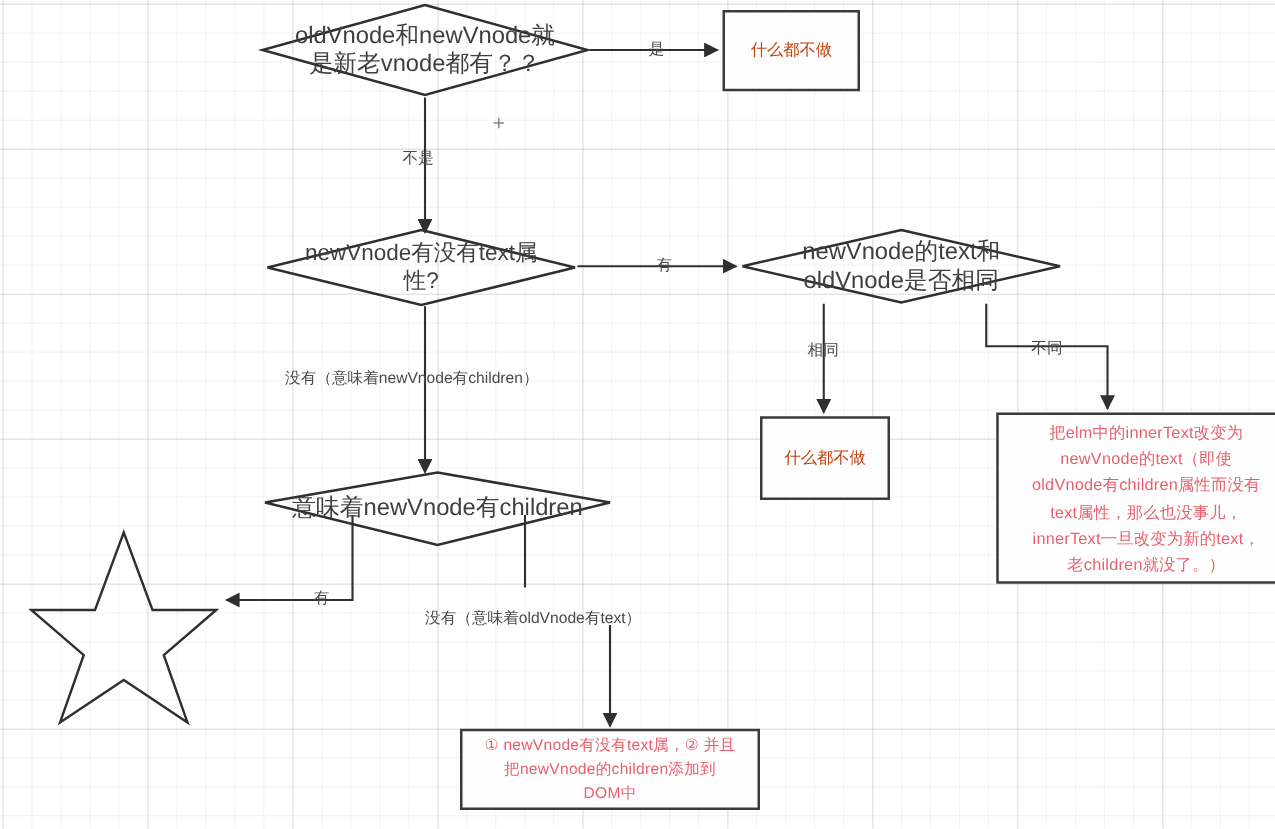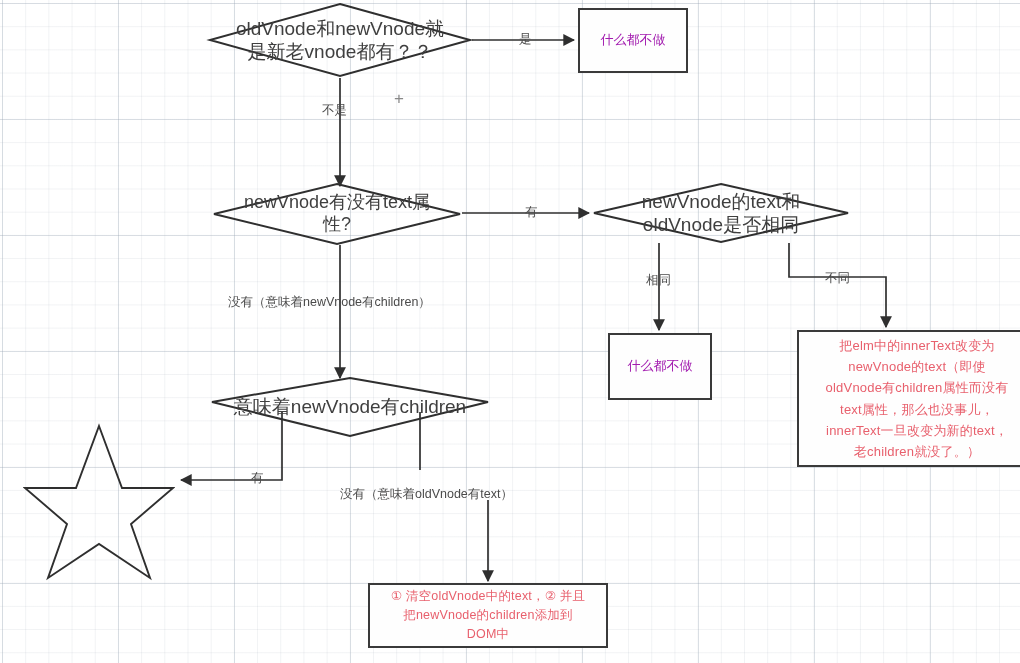--- a/index.html
+++ b/index.html
@@ -42,21 +42,21 @@
   
   .rect {
     border: 2px solid #3a3a3a;
     background: #fefefe;
     display: flex;
     align-items: center;
     justify-content: center;
     text-align: center;
   }
   .rect .txt {
-    color: #a21caf;
+    color: #c2410c;
     font-size: 13px;
     line-height: 1.45;
   }
   .rect.red .txt {
     color: #e8606d;
     font-size: 13px;
     line-height: 1.62;
     letter-spacing: 0.2px;
   }
   .rect.red.small .txt {
@@ -213,28 +213,28 @@
     <div class="txt" style="width:280px; font-size:19px;">意味着newVnode有children</div>
   </div>
 
   <div class="star" style="left:23px; top:422px; width:152px; height:160px;">
     <svg width="152" height="160" viewBox="0 0 152 160" xmlns="http://www.w3.org/2000/svg">
       <polygon points="76,4 99,66 150,66 108,102 127,156 76,122 25,156 44,102 2,66 53,66" fill="#ffffff" fill-opacity="0.0" stroke="#2f2f2f" stroke-width="1.9"></polygon>
     </svg>
   </div>
 
   <div class="node rect red small" style="left:368px; top:583px; width:240px; height:65px; padding:4px 6px;">
-    <div class="txt" style="white-space:pre-line;">① 清空oldVnode中的text，② 并且
+    <div class="txt" style="white-space:pre-line;">① newVnode有没有text属，② 并且
 把newVnode的children添加到
 DOM中</div>
   </div>
 
   <div class="elabel" style="left:519px; top:33px;">是</div>
 
-  <div class="elabel" style="left:322px; top:104px;">不是</div>
+  <div class="elabel" style="left:322px; top:120px;">不是</div>
 
   <div class="elabel" style="left:525px; top:206px;">有</div>
 
   <div class="elabel" style="left:228px; top:296px;">没有（意味着newVnode有children）</div>
 
   <div class="elabel" style="left:646px; top:274px;">相同</div>
 
   <div class="elabel" style="left:825px; top:272px;">不同</div>
 
   <div class="elabel" style="left:251px; top:472px;">有</div>

